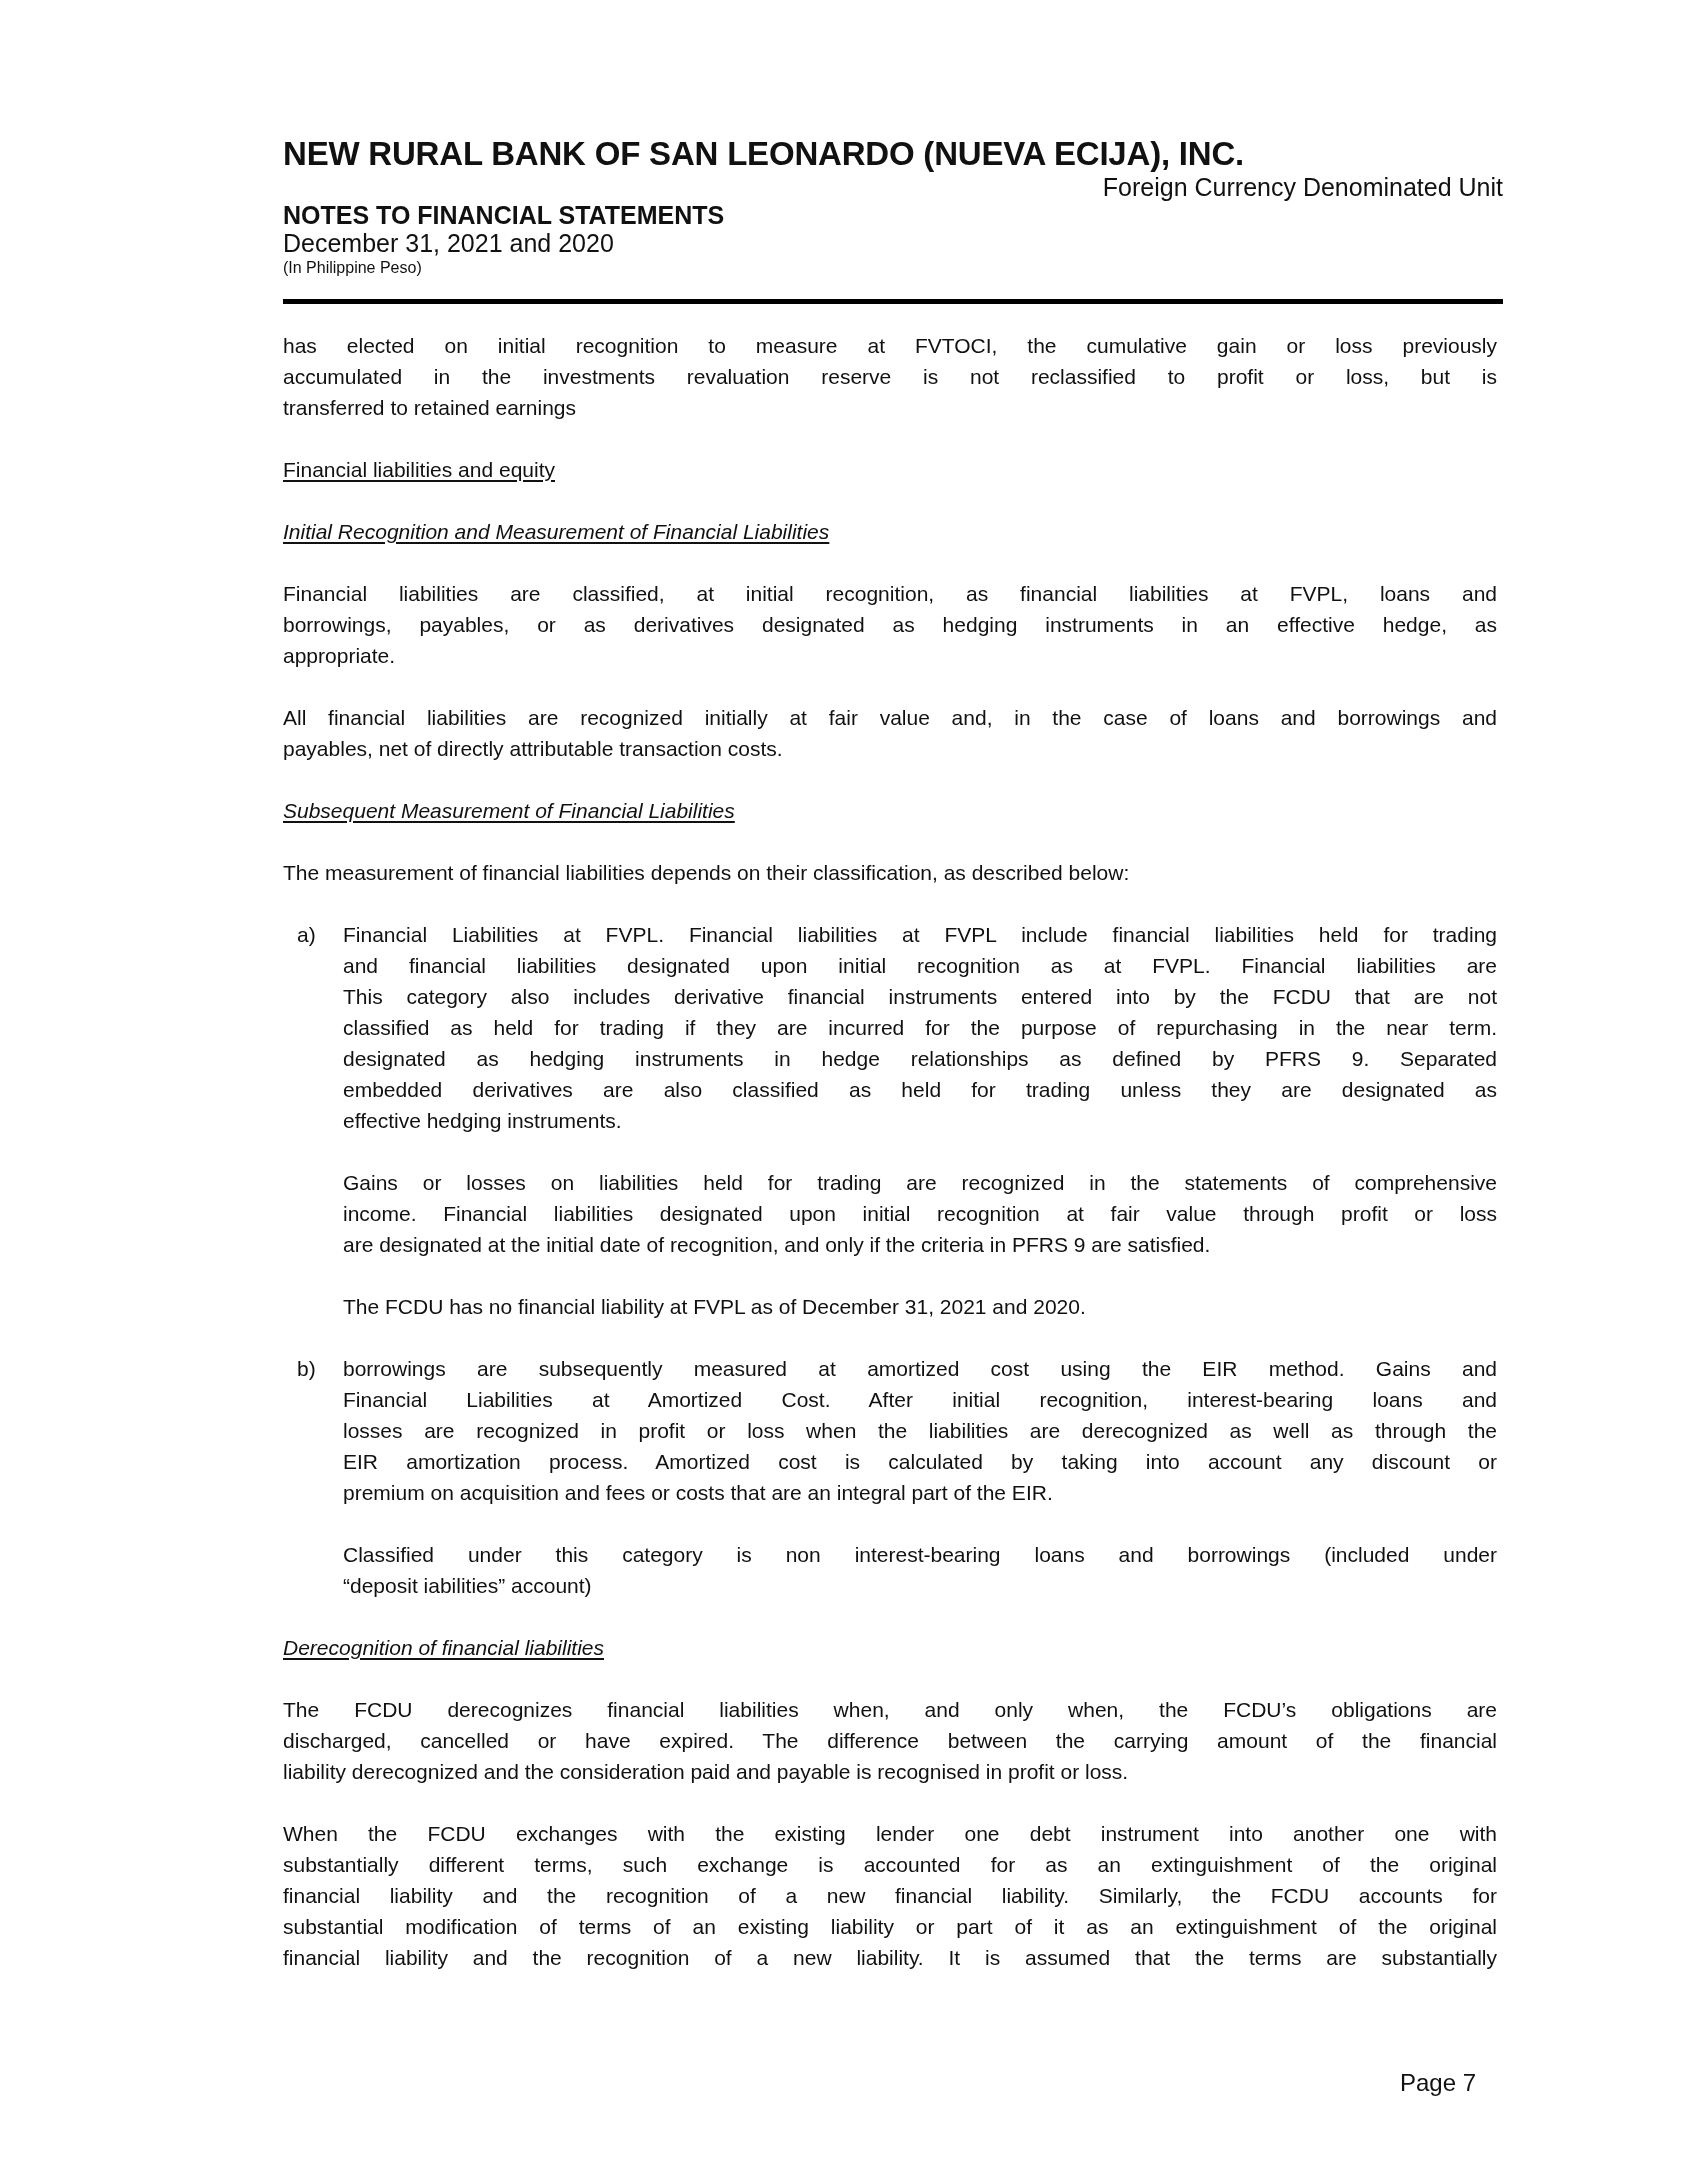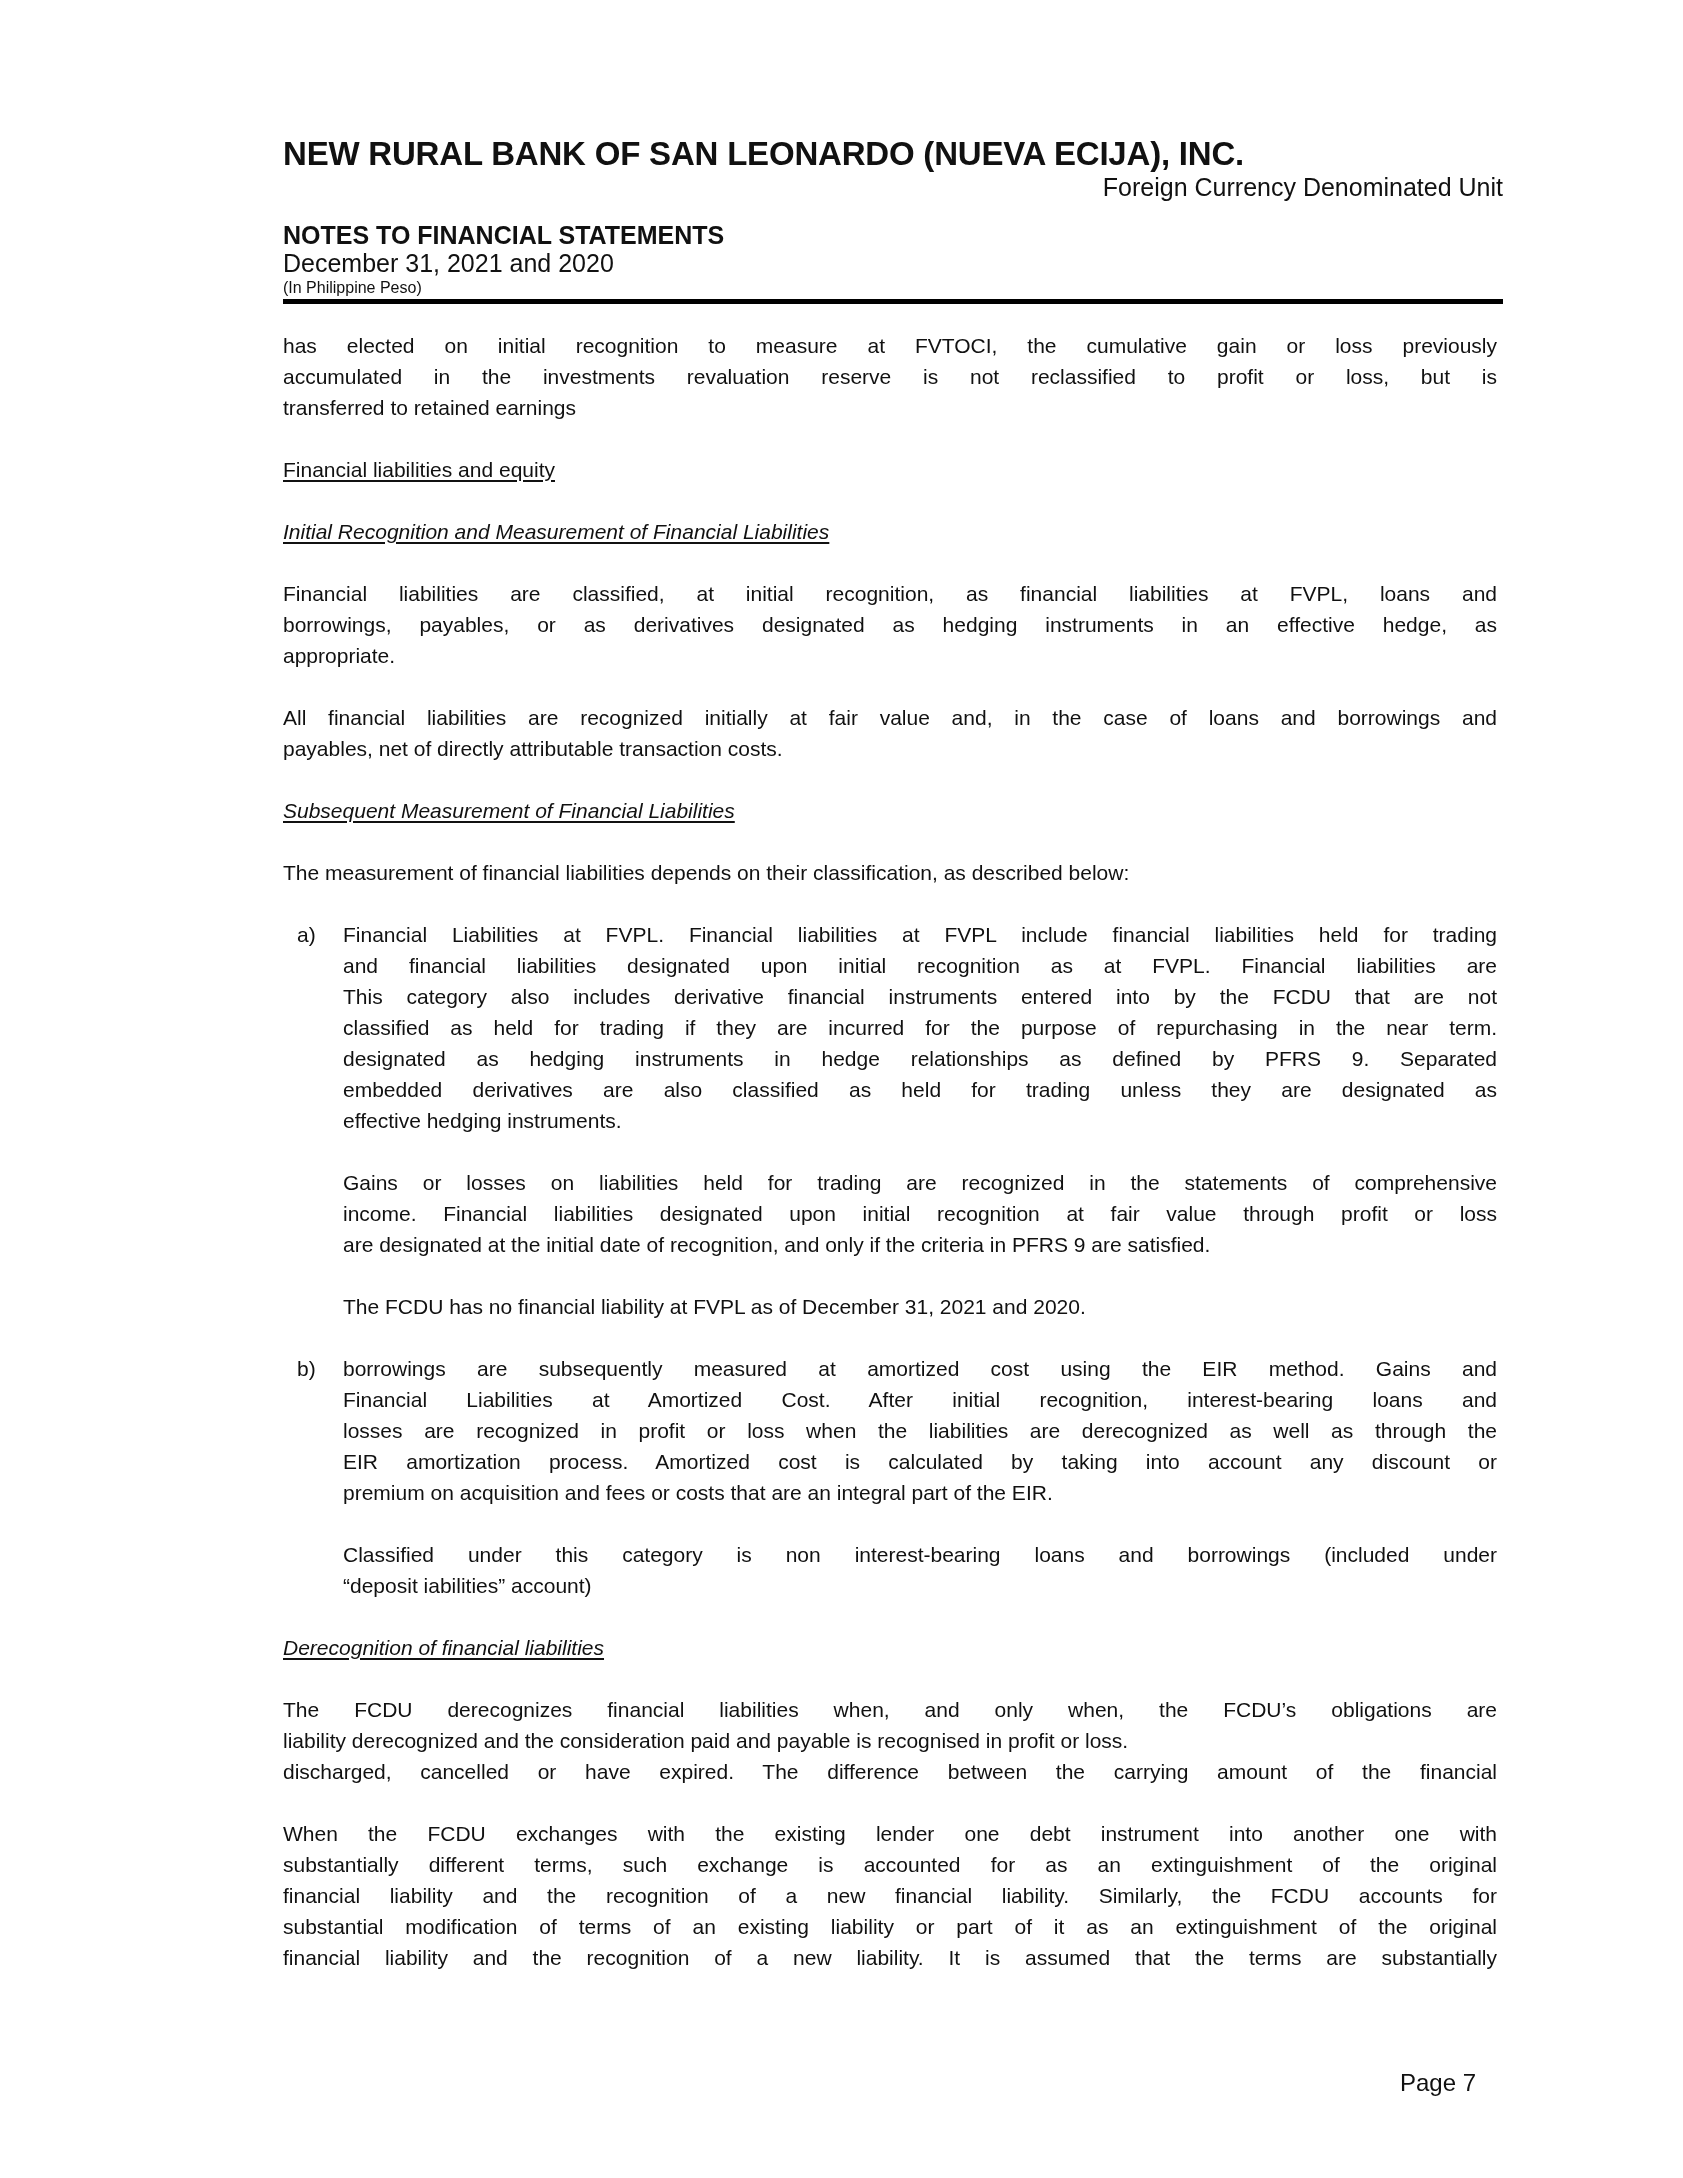--- a/index.html
+++ b/index.html
@@ -1,20 +1,20 @@
 <!DOCTYPE html>
 <html><head>
 <meta charset="utf-8">
 <style>
   html, body { margin: 0; padding: 0; background: #ffffff; }
   body { width: 1683px; height: 2178px; position: relative; overflow: hidden; color: #111; }
   .hdr { position: absolute; left: 283px; top: 135px; width: 1220px; font-family: "Liberation Sans", sans-serif; }
   .hdr .company { font-size: 33px; font-weight: bold; line-height: 38px; letter-spacing: -0.2px; }
   .hdr .unit { font-size: 25px; line-height: 28px; text-align: right; }
-  .hdr .notes { font-size: 25px; font-weight: bold; line-height: 28px; margin-top: 20px; }
+  .hdr .notes { font-size: 25px; font-weight: bold; line-height: 28px; }
   .hdr .period { font-size: 25px; line-height: 28px; }
   .hdr .currency { font-size: 16px; line-height: 22px; }
   .rule { position: absolute; left: 283px; top: 299px; width: 1220px; height: 5px; background: #000; }
   .body { position: absolute; left: 283px; top: 330px; width: 1214px; font-family: Liberation Sans, sans-serif; font-size: 21px; }
   .ln { height: 31px; line-height: 31px; white-space: nowrap; text-align: justify; text-align-last: justify; }
   .ln.last { text-align-last: left; }
   .gap { height: 31px; }
   .ul { text-decoration: underline; text-underline-offset: 3px; }
   .it { font-style: italic; }
   .item { position: relative; padding-left: 60px; }
@@ -96,22 +96,22 @@
   <div class="indent">
     <div class="ln">Classified under this category is non interest-bearing loans and borrowings (included under</div>
     <div class="ln last">“deposit iabilities” account)</div>
   </div>
   <div class="gap"></div>
 
   <div class="ln last"><span class="ul it">Derecognition of financial liabilities</span></div>
   <div class="gap"></div>
   <div>
     <div class="ln">The FCDU derecognizes financial liabilities when, and only when, the FCDU’s obligations are</div>
+    <div class="ln">discharged, cancelled  or have expired. The difference between the carrying amount of the financial</div>
     <div class="ln last">liability derecognized and the  consideration paid and payable is recognised in profit or loss.</div>
-    <div class="ln">discharged, cancelled  or have expired. The difference between the carrying amount of the financial</div>
   </div>
   <div class="gap"></div>
   <div>
     <div class="ln">When the FCDU exchanges with the existing lender one debt instrument into another one with</div>
     <div class="ln">substantially different terms, such exchange is accounted for as an extinguishment of the original</div>
     <div class="ln">financial liability and the recognition of a new financial liability. Similarly, the FCDU accounts for</div>
     <div class="ln">substantial modification of terms of an existing liability or part of it as an extinguishment of the original</div>
     <div class="ln">financial liability and the recognition of a new liability. It is assumed that the terms are substantially</div>
   </div>
 </div>

